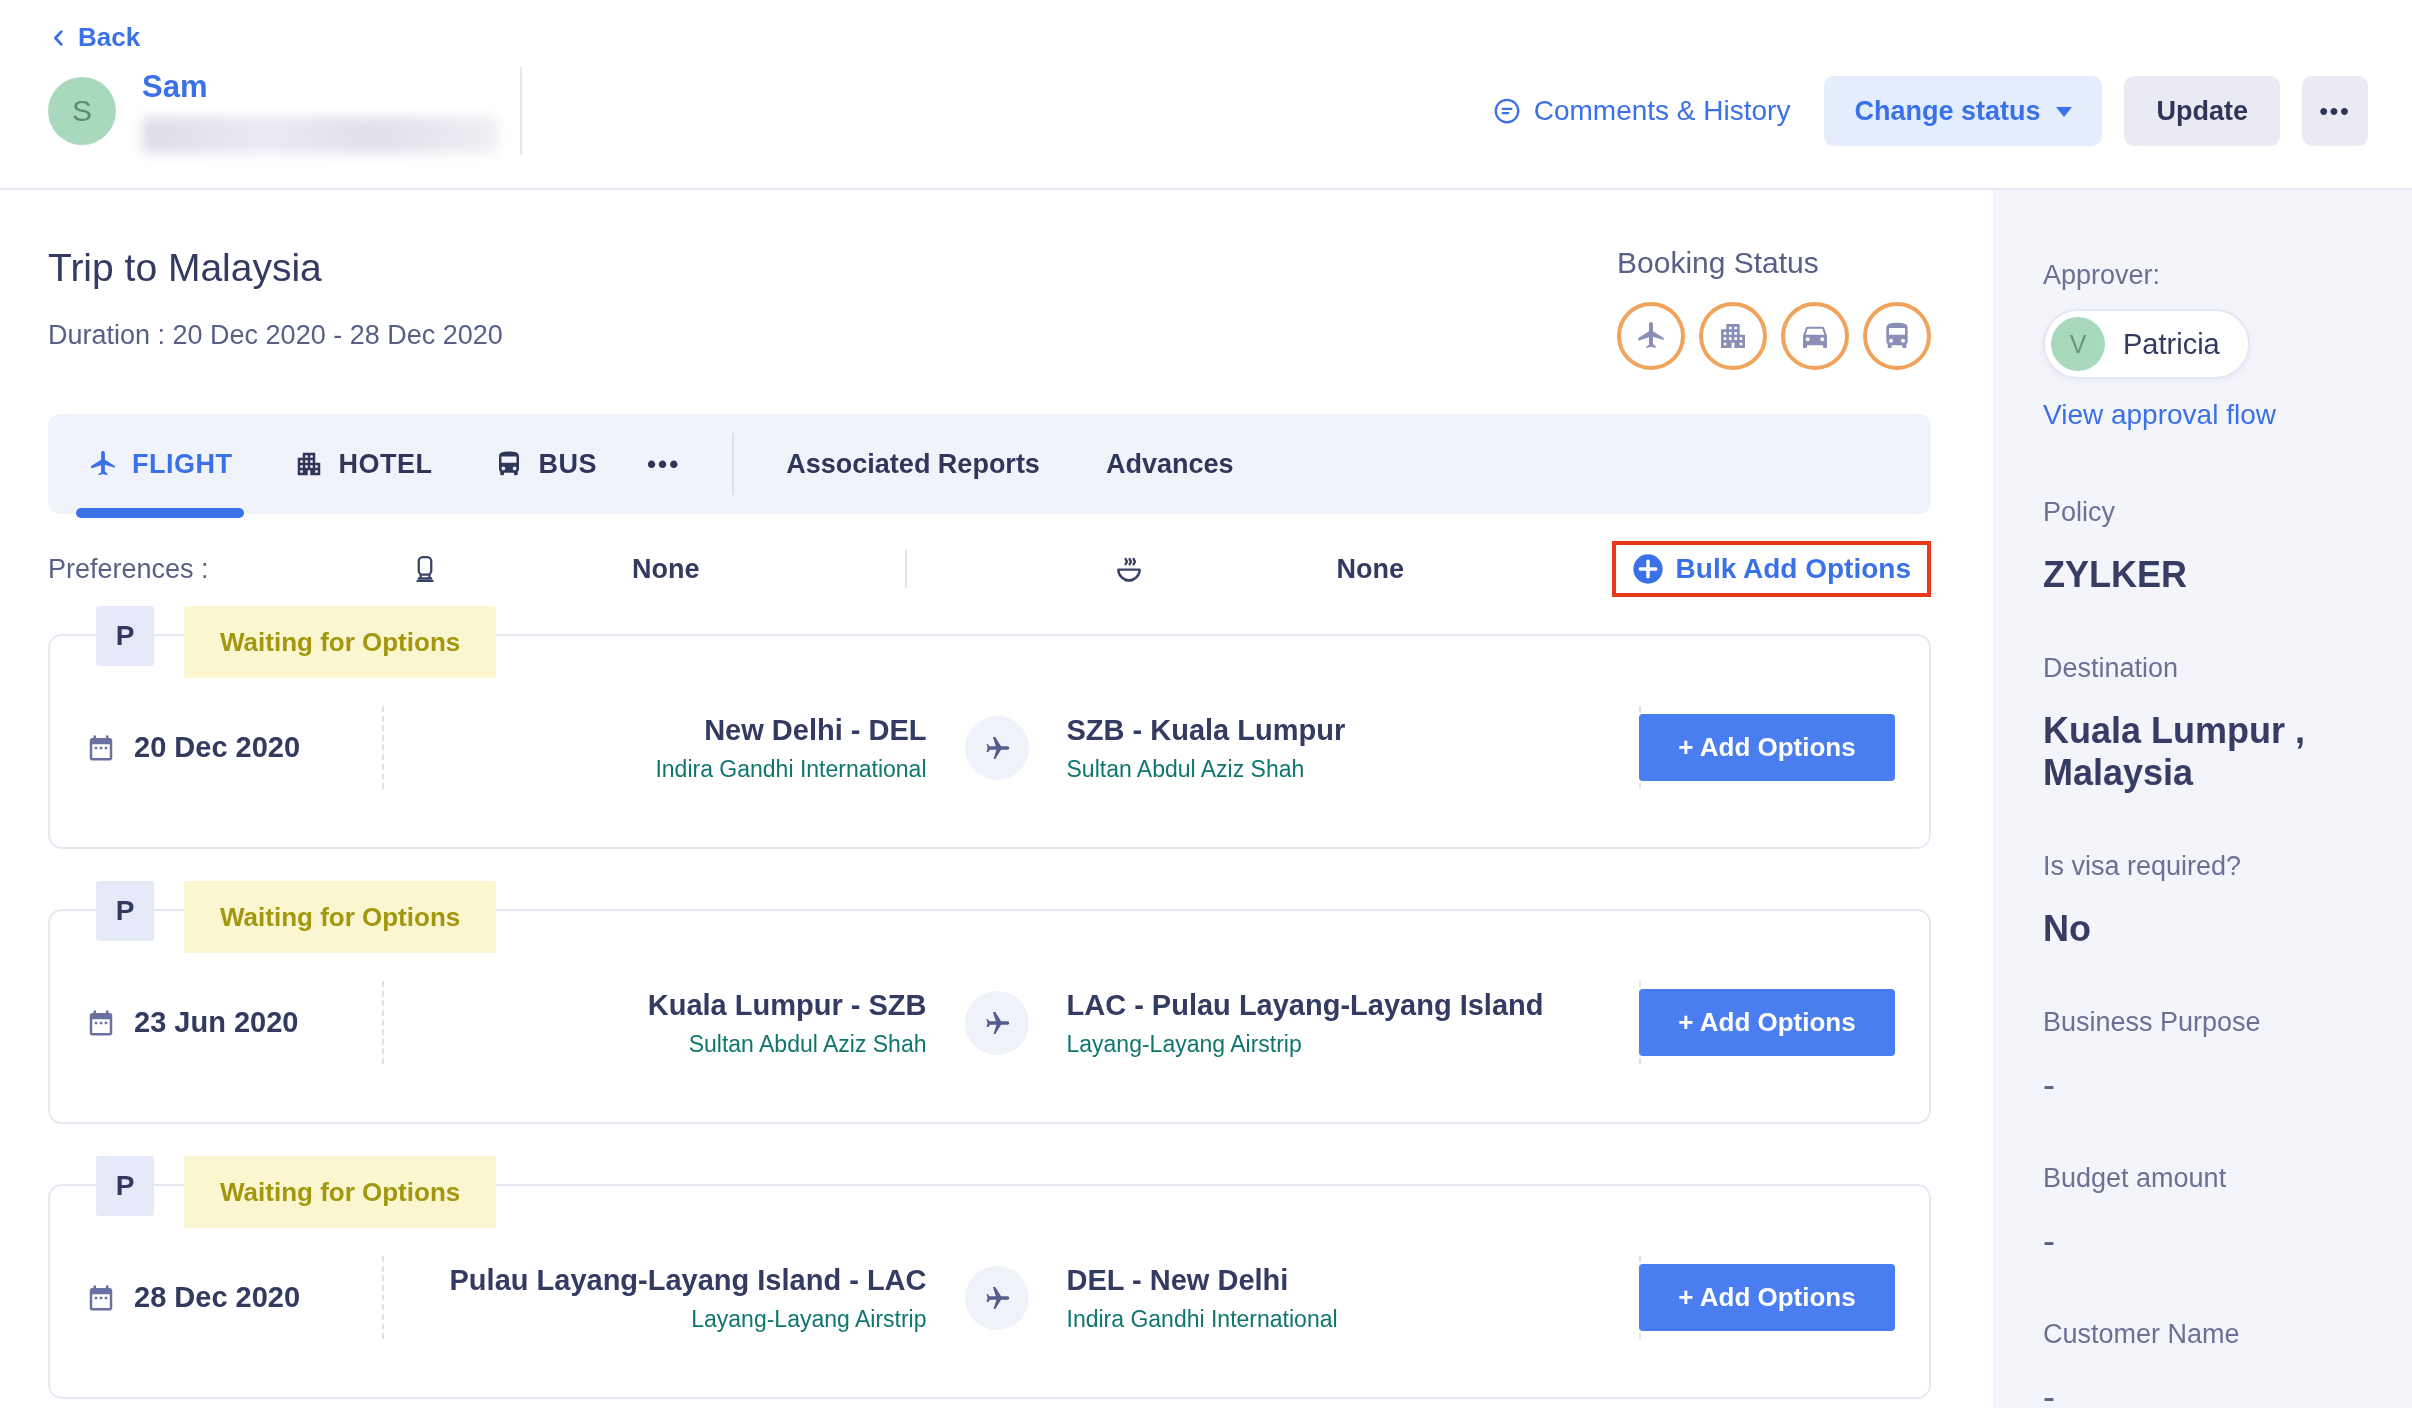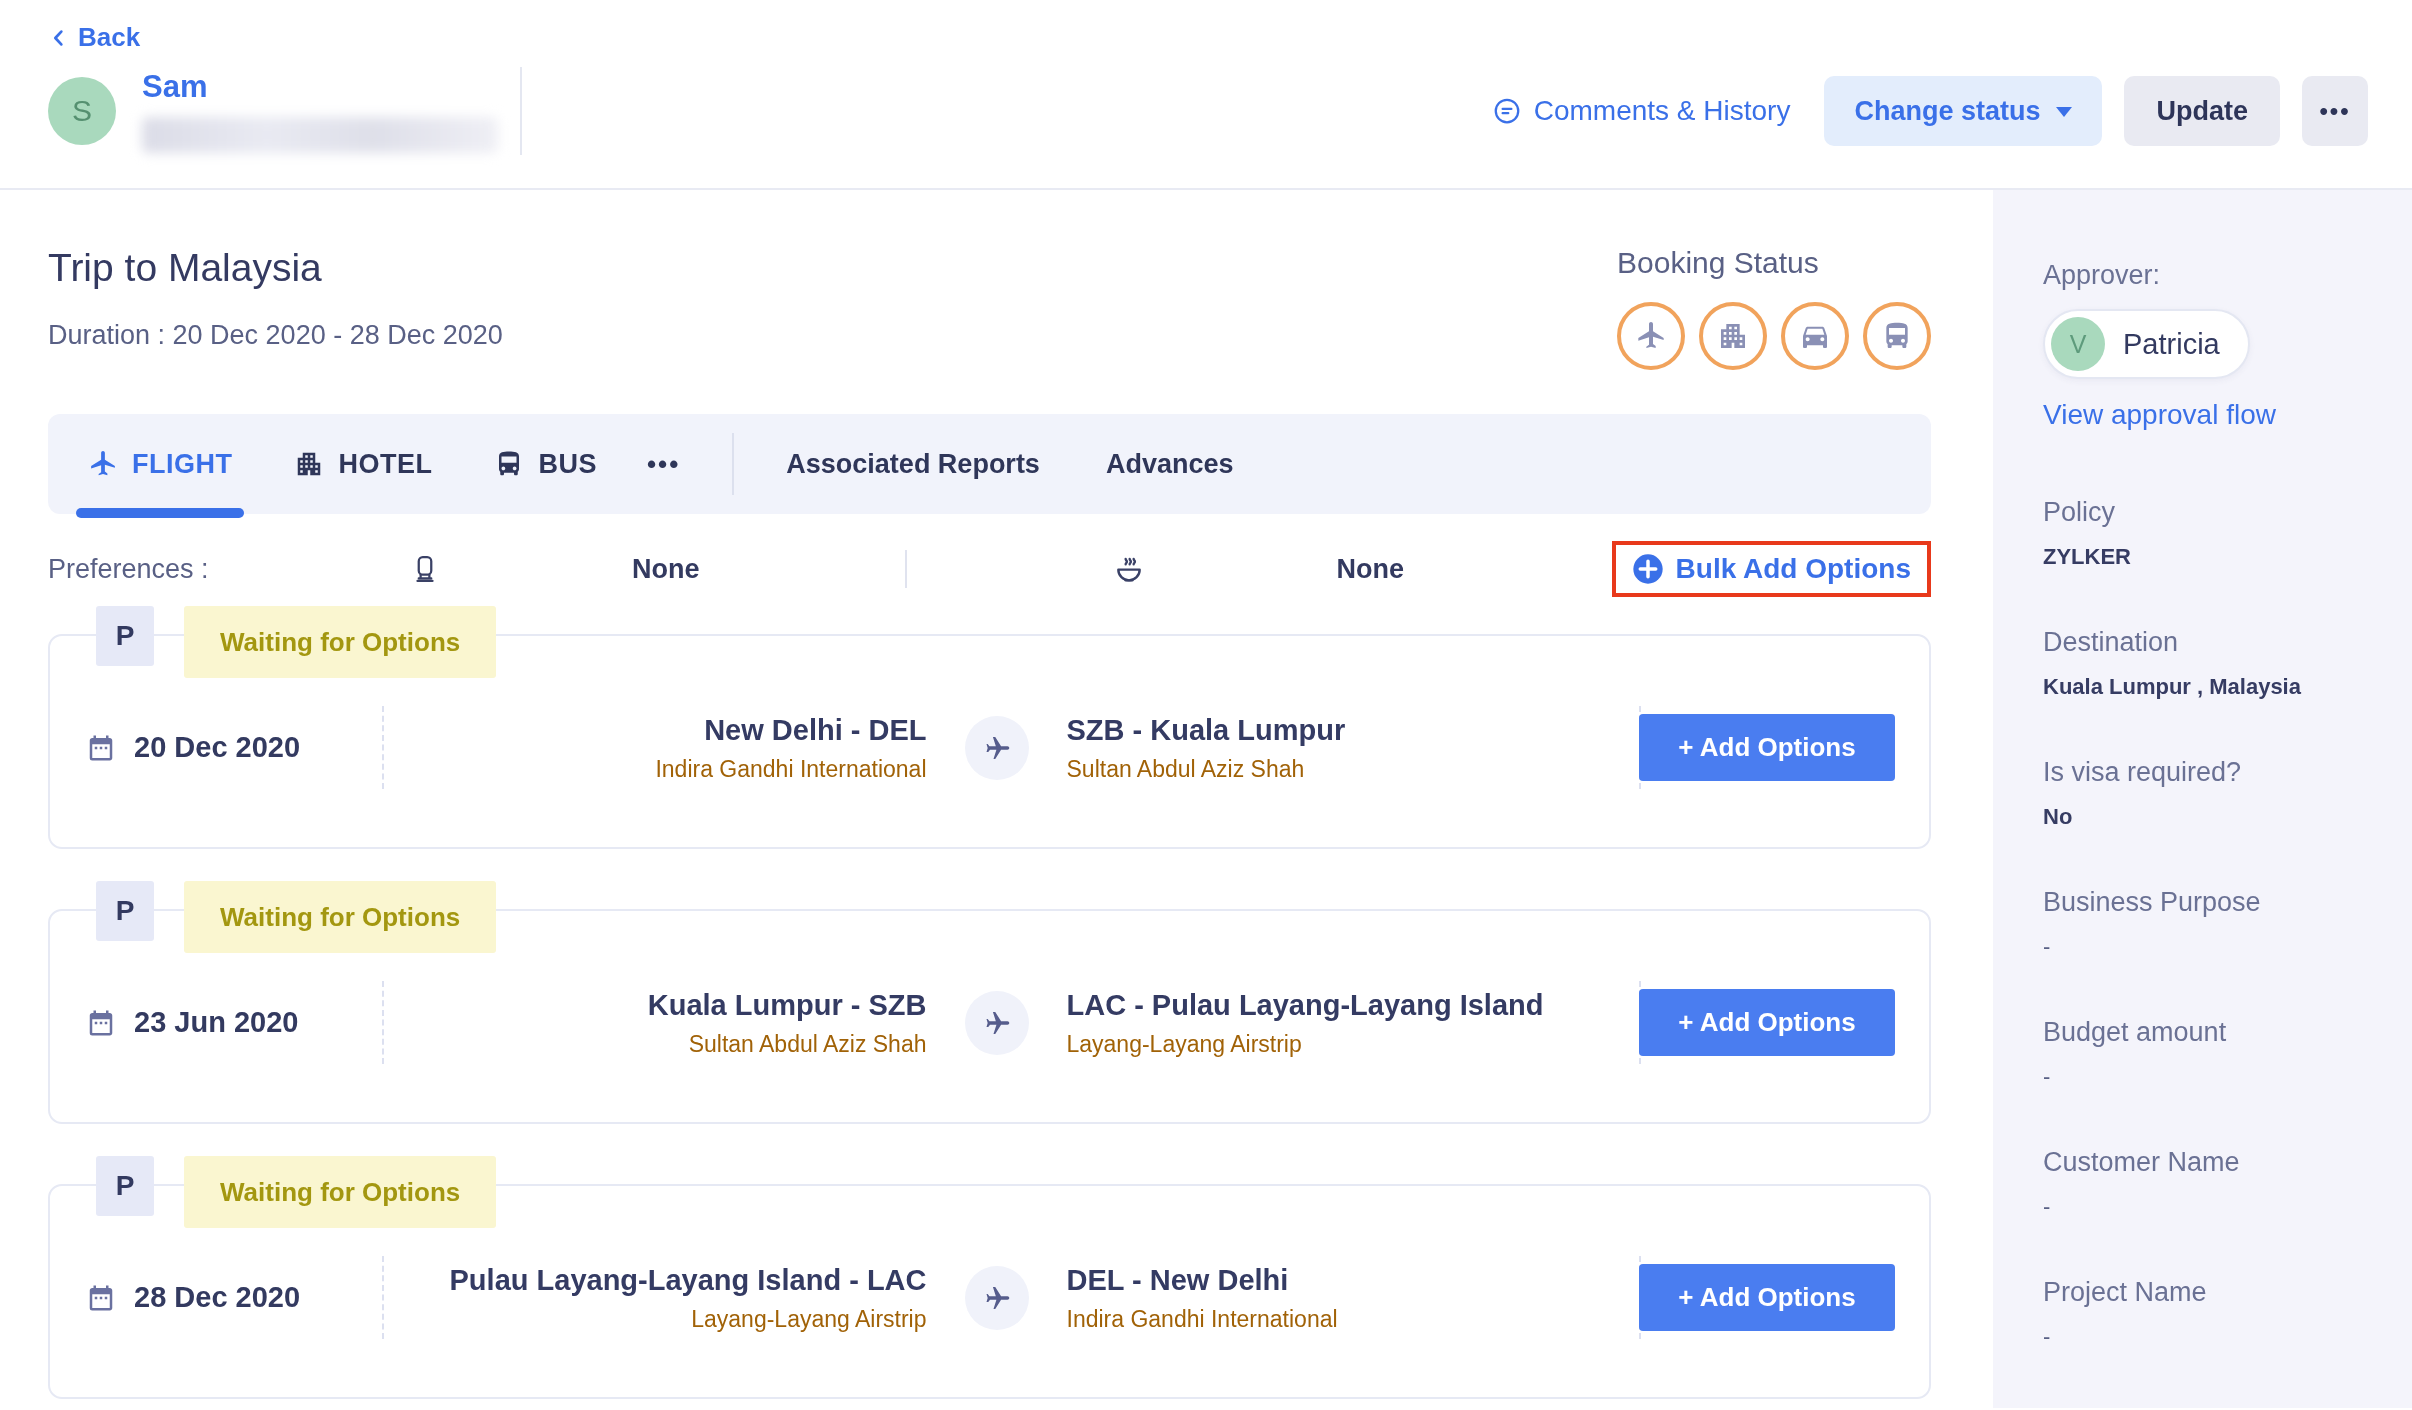--- a/index.html
+++ b/index.html
@@ -88,42 +88,42 @@
                    border-radius:3px; }
   .card-body { display:flex; align-items:center; width:100%; padding:46px 36px 34px 36px; }
   .date-col { width:296px; display:flex; align-items:center; gap:18px; flex:none; }
   .cal-icon { color:#6A71A0; }
   .date-text { font-size:29px; font-weight:600; color:#333A60; }
   .vdash { width:0; border-left:2px dashed #DCE0F0; align-self:stretch; margin:-6px 0; }
   .leg { flex:1; min-width:0; }
   .leg-from { text-align:right; padding-right:38px; }
   .leg-to { text-align:left; padding-left:38px; padding-right:30px; }
   .leg-city { font-size:29px; font-weight:600; color:#343B63; line-height:1.25; }
-  .leg-air { margin-top:8px; font-size:23px; color:#a16207; }
+  .leg-air { margin-top:8px; font-size:23px; color:#0f766e; }
   .arrow-wrap { width:64px; height:64px; border-radius:50%; background:#F0F2FA; flex:none;
                 display:flex; align-items:center; justify-content:center; color:#565D8C; }
   .arrow-wrap svg { transform:rotate(90deg); }
   .btn-col { width:252px; flex:none; display:flex; justify-content:center; }
   .add-btn { background:#4A7DF0; color:#fff; border:none; border-radius:4px; padding:18px 39px;
              font-family:inherit; font-size:26px; font-weight:600; cursor:pointer; white-space:nowrap; }
 
   
   .sidebar { width:419px; flex:none; background:#F4F4FB; padding:70px 30px 30px 50px; }
   .approver-label { font-size:27px; color:#6A7194; }
   .approver-pill { margin-top:18px; display:inline-flex; align-items:center; gap:18px; background:#fff;
                    border:2px solid #E4E7F2; border-radius:44px; padding:6px 28px 6px 6px;
                    box-shadow:0 2px 6px rgba(60,70,120,0.06); }
   .approver-avatar { width:54px; height:54px; border-radius:50%; background:#A9D9BD; color:#5E9B7C;
                      display:flex; align-items:center; justify-content:center; font-size:25px; }
   .approver-name { font-size:29px; color:#333A60; }
   .approval-link { display:block; margin-top:20px; color:#3A70E8; font-size:28px; cursor:pointer; }
   .fields { margin-top:66px; }
   .field { margin-bottom:57px; }
   .f-label { font-size:27px; color:#6A7194; }
-  .f-value { margin-top:16px; font-size:22px; font-weight:700; color:#363C63; }
+  .f-value { margin-top:26px; font-size:36px; font-weight:700; color:#363C63; }
   .f-value.empty { font-weight:400; color:#596085; }
 </style>
 </head>
 <body>
 
 <header class="top-header">
   <div class="back-link">
     <span>
       <svg width="22" height="22" viewBox="0 0 24 24" fill="none" stroke="currentColor" stroke-width="3" stroke-linecap="round" stroke-linejoin="round">
           <path d="M14.5 5 8 12l6.5 7"></path>

